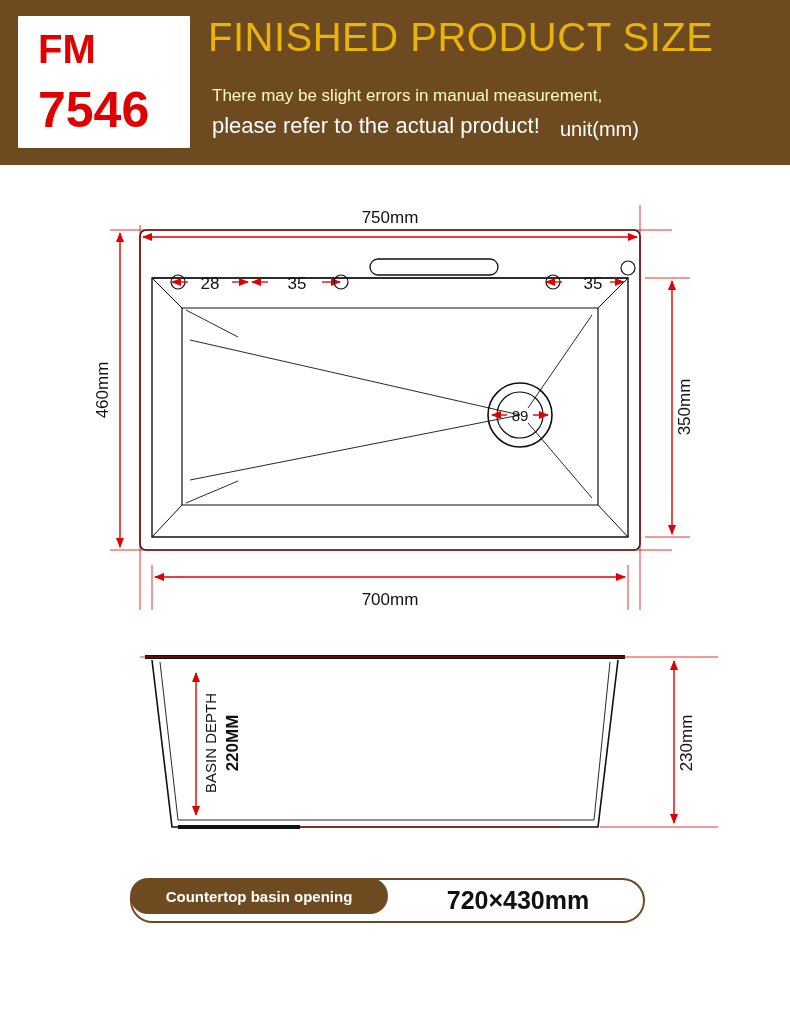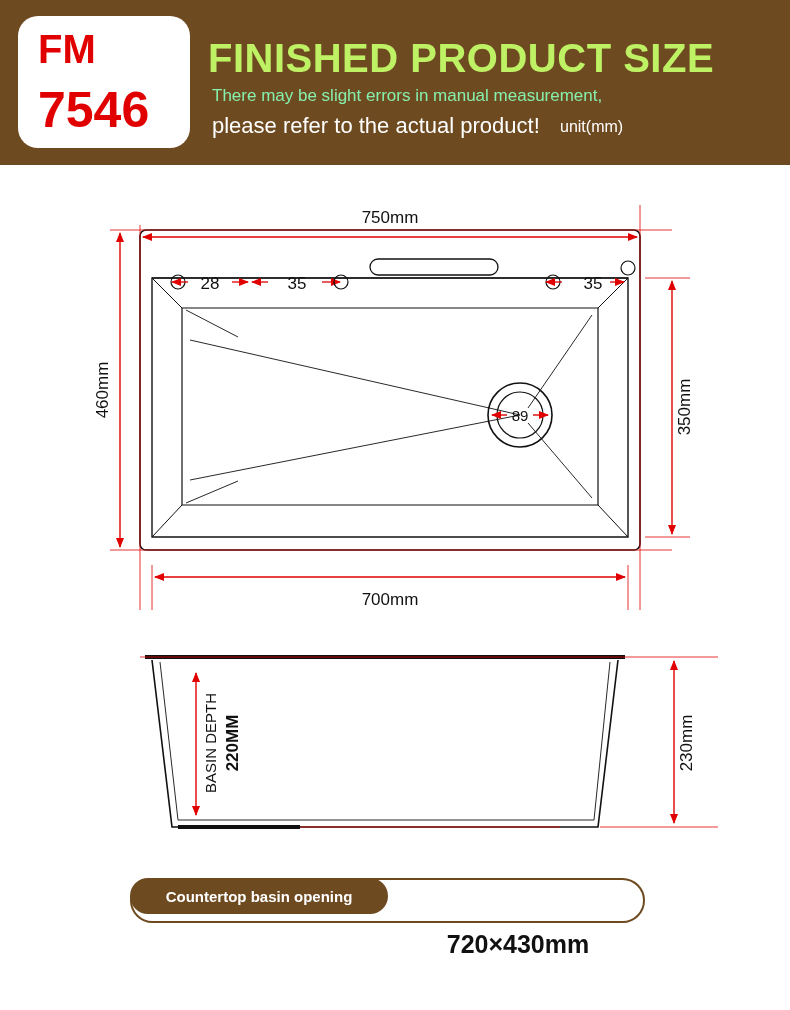--- a/index.html
+++ b/index.html
@@ -22,21 +22,21 @@
     width: 790px;
     height: 165px;
     background: #6e4a20;
     box-sizing: border-box;
   }
   .model-badge {
     position: absolute;
     left: 18px; top: 16px;
     width: 172px; height: 132px;
     background: #ffffff;
-    border-radius: 20px;
+    border-radius: 1px;
     display: flex;
     flex-direction: column;
     align-items: center;
     justify-content: center;
     line-height: 1.0;
   }
   .model-badge .fm {
     color: #e10000;
     font-size: 40px;
     font-weight: bold;
@@ -47,46 +47,46 @@
   .model-badge .num {
     color: #e10000;
     font-size: 50px;
     font-weight: bold;
     align-self: flex-start;
     margin-left: 20px;
     margin-top: 16px;
   }
   .header-title {
     position: absolute;
-    left: 208px; top: 36px;
-    color: #bef264;
+    left: 208px; top: 15px;
+    color: #eab308;
     font-size: 40px;
-    font-weight: bold;
+    font-weight: normal;
     letter-spacing: 0.5px;
     white-space: nowrap;
   }
   .header-sub1 {
     position: absolute;
     left: 212px; top: 86px;
-    color: #86efac;
+    color: #fef9c3;
     font-size: 17px;
     white-space: nowrap;
   }
   .header-sub2 {
     position: absolute;
     left: 212px; top: 113px;
     color: #ffffff;
     font-size: 22px;
     white-space: nowrap;
   }
   .header-unit {
     position: absolute;
     left: 560px; top: 118px;
     color: #ffffff;
-    font-size: 16px;
+    font-size: 20px;
     white-space: nowrap;
   }
 
   
   .drawing {
     position: absolute;
     left: 0; top: 165px;
     width: 790px;
     height: 700px;
   }
@@ -124,21 +124,20 @@
   .pill-value {
     position: absolute;
     left: 268px; top: 0;
     width: 240px; height: 45px;
     display: flex;
     align-items: center;
     justify-content: center;
     color: #111111;
     font-size: 25px;
     font-weight: bold;
-    margin-top: 44px;
   }
 
   .dim-text { font-family: "Liberation Sans", sans-serif; font-size: 17px; fill: #111111; }
   .dim-text-sm { font-family: "Liberation Sans", sans-serif; font-size: 15px; fill: #111111; }
   .depth-text { font-family: "Liberation Sans", sans-serif; font-size: 15px; fill: #111111; }
   .depth-text-b { font-family: "Liberation Sans", sans-serif; font-size: 17px; font-weight: bold; fill: #111111; }
 </style>
 </head>
 <body>
 

